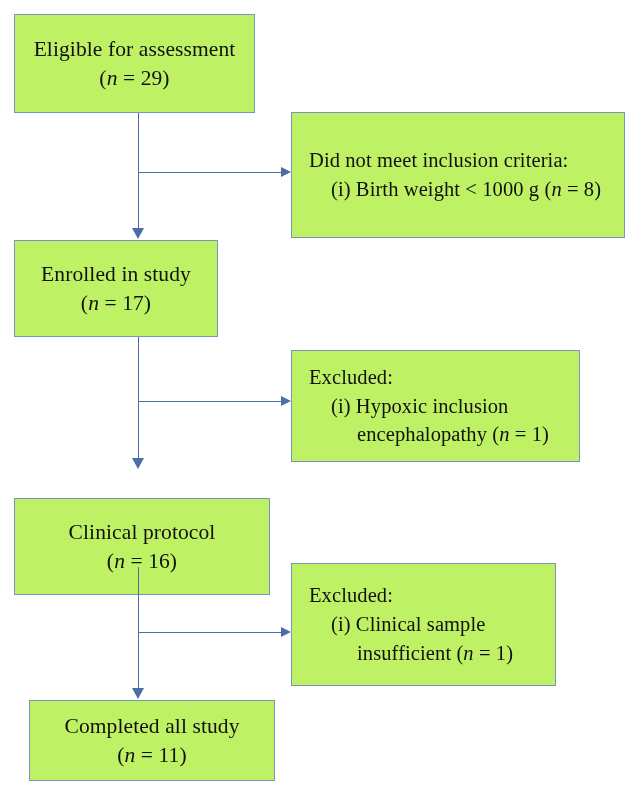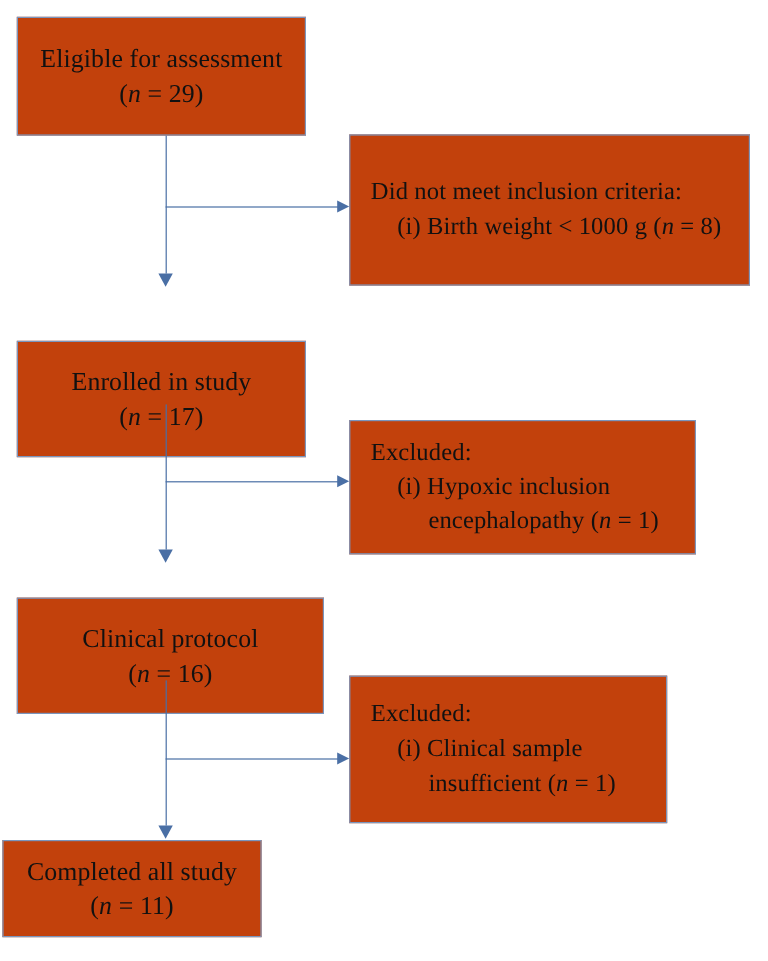--- a/index.html
+++ b/index.html
@@ -13,21 +13,21 @@
     height: 801px;
     background: #ffffff;
     font-family: "Liberation Serif", "DejaVu Serif", serif;
     color: #111111;
     overflow: hidden;
   }
   .node {
     position: absolute;
     box-sizing: border-box;
     border: 1.6px solid #7a95bd;
-    background: #c2410c;
+    background: #bef264;
     display: flex;
     flex-direction: column;
     justify-content: center;
   }
   .node.centered {
     align-items: center;
     text-align: center;
   }
   .node-line {
     font-size: 21.5px;
@@ -75,31 +75,31 @@
 </head>
 <body>
 
 <div id="flow-root">
 
   <div class="node centered" style="left:14px; top:14px; width:241px; height:99px;">
     <div class="node-line">Eligible for assessment</div>
     <div class="node-line"><span>(</span><span class="ital">n</span><span> = 29)</span></div>
   </div>
 
-  <div class="node centered" style="left:14px; top:240px; width:241px; height:97px;margin-top:44px;">
+  <div class="node centered" style="left:14px; top:240px; width:204px; height:97px;">
     <div class="node-line">Enrolled in study</div>
     <div class="node-line"><span>(</span><span class="ital">n</span><span> = 17)</span></div>
   </div>
 
   <div class="node centered" style="left:14px; top:498px; width:256px; height:97px;align-items:center;">
     <div class="node-line">Clinical protocol</div>
     <div class="node-line"><span>(</span><span class="ital">n</span><span> = 16)</span></div>
   </div>
 
-  <div class="node centered" style="left:2px; top:700px; width:216px; height:81px;">
+  <div class="node centered" style="left:29px; top:700px; width:246px; height:81px;">
     <div class="node-line">Completed all study</div>
     <div class="node-line"><span>(</span><span class="ital">n</span><span> = 11)</span></div>
   </div>
 
   <div class="node left-aligned" style="left:291px; top:112px; width:334px; height:126px;">
     <div class="node-line">Did not meet inclusion criteria:</div>
     <div class="node-line indent-1"><span>(i) Birth weight &lt; 1000 g (</span><span class="ital">n</span><span> = 8)</span></div>
   </div>
 
   <div class="node left-aligned" style="left:291px; top:350px; width:289px; height:112px;">

